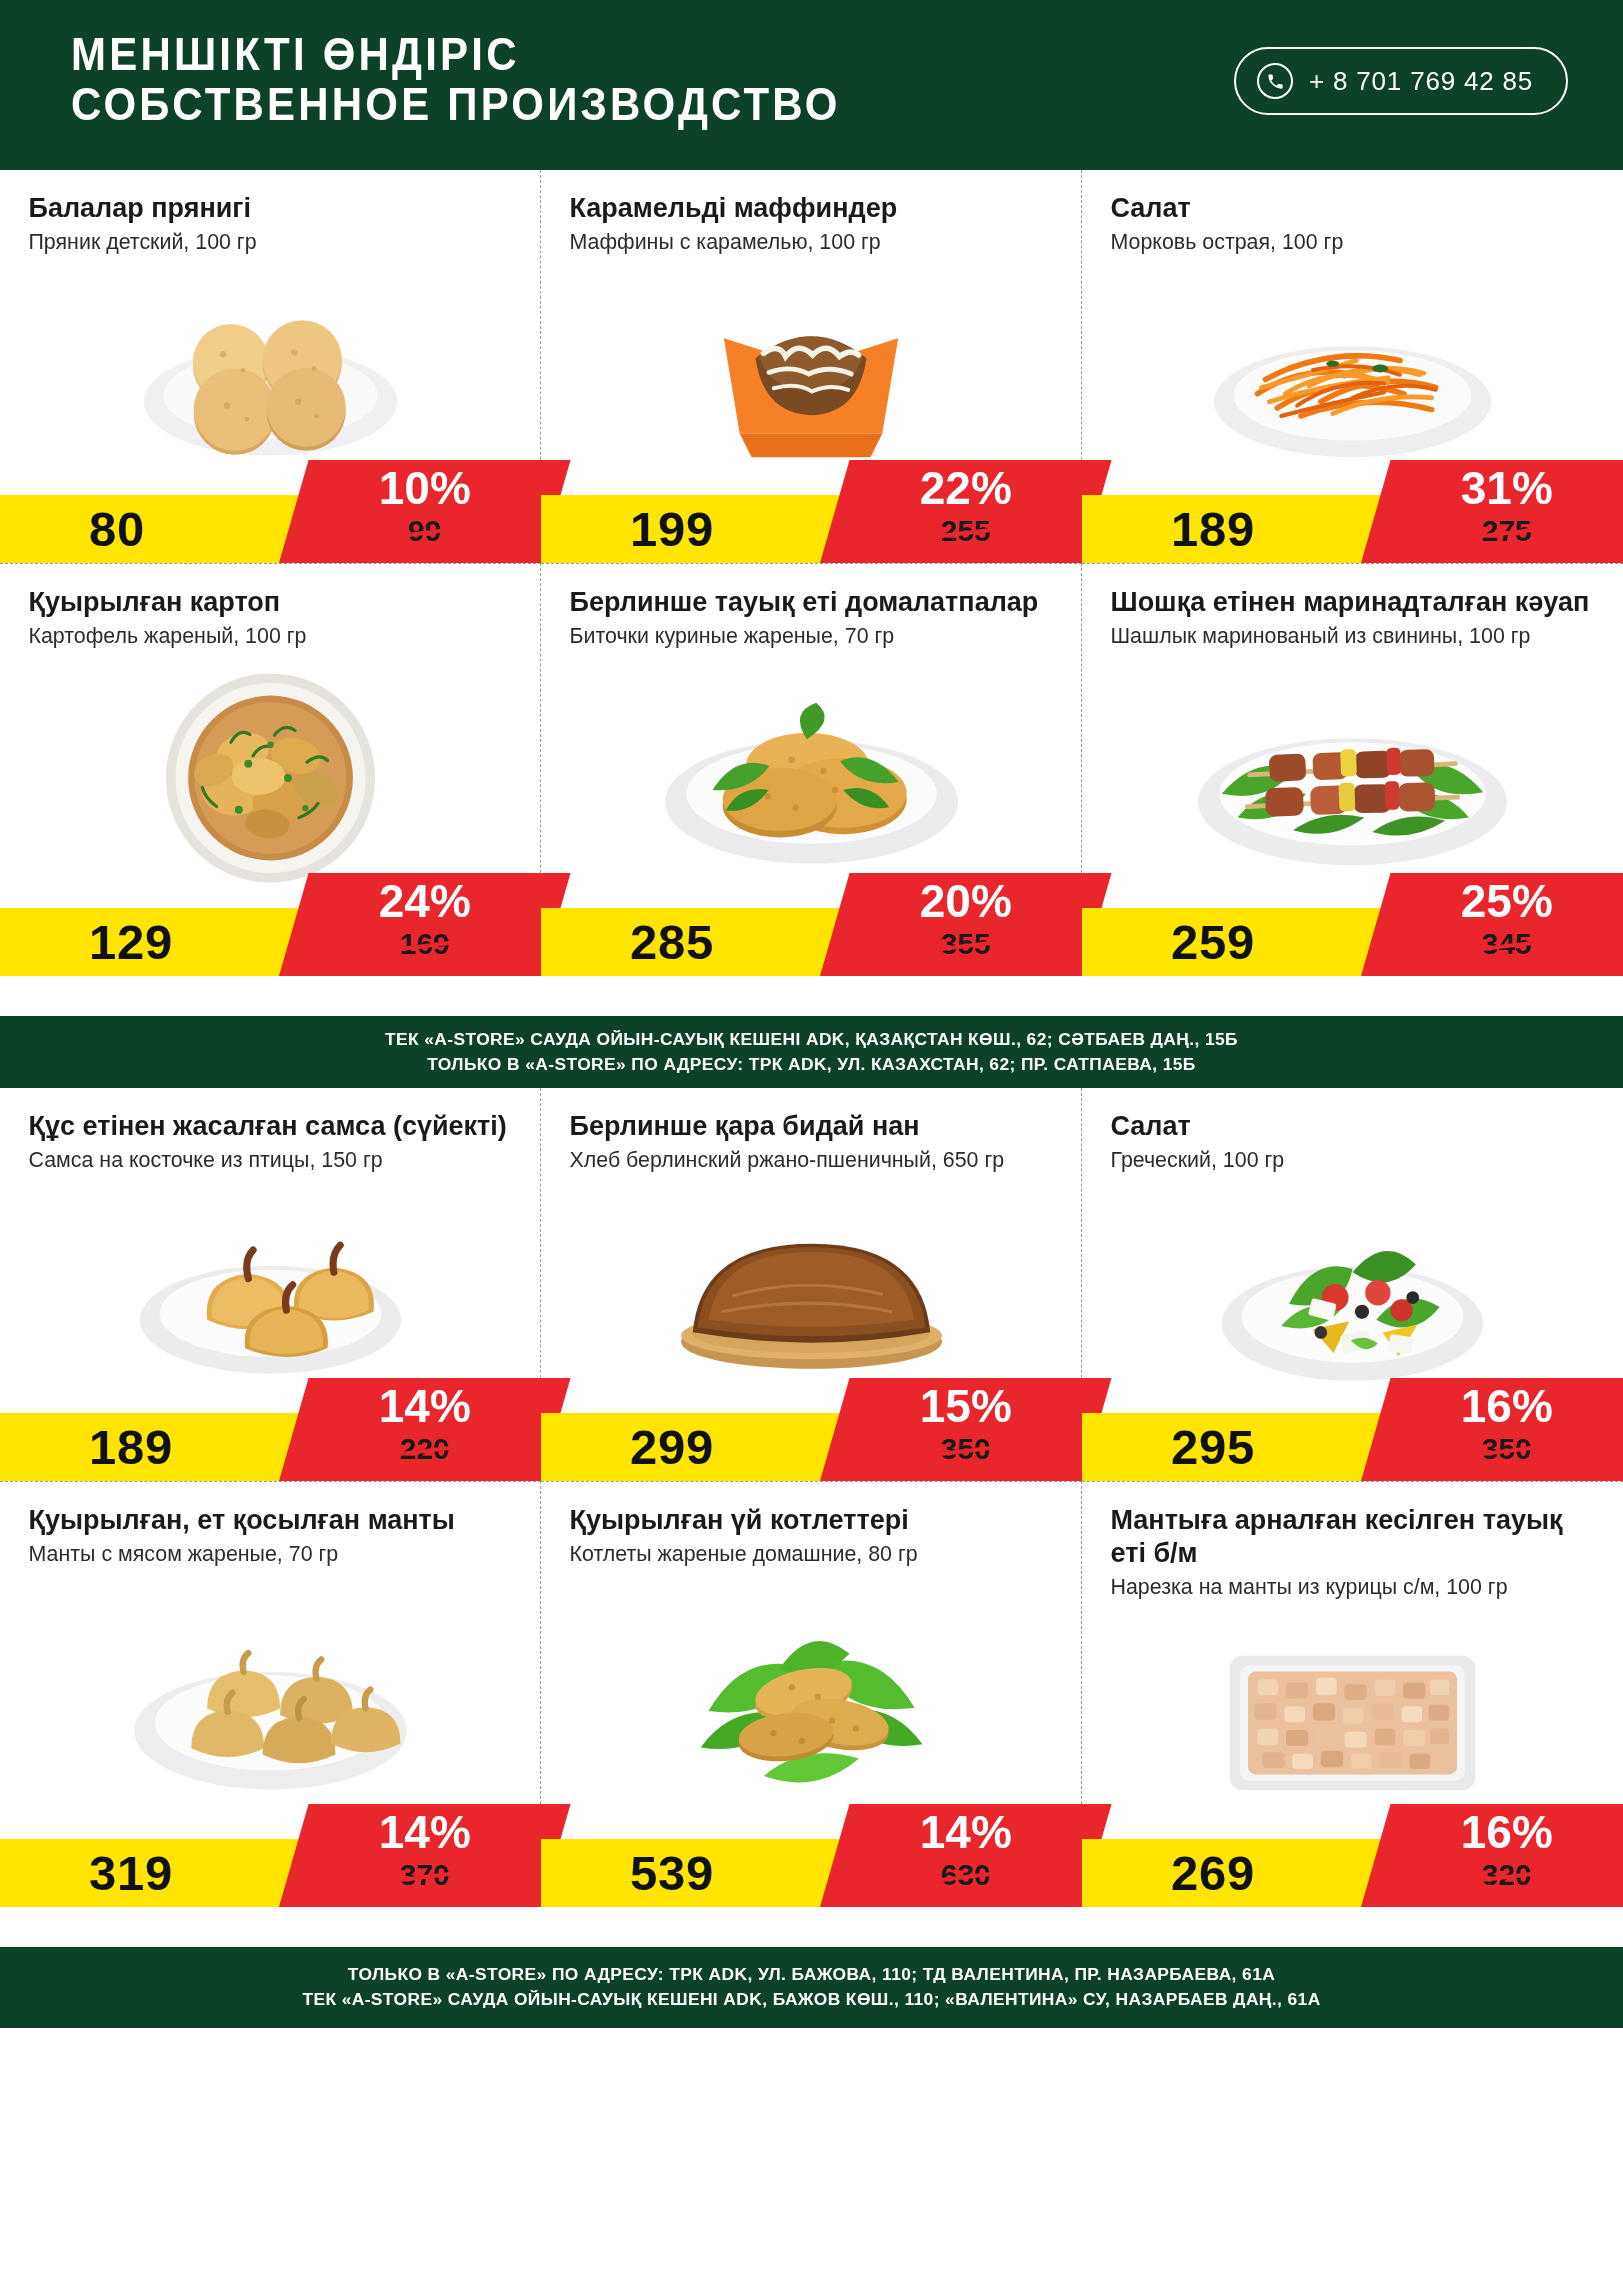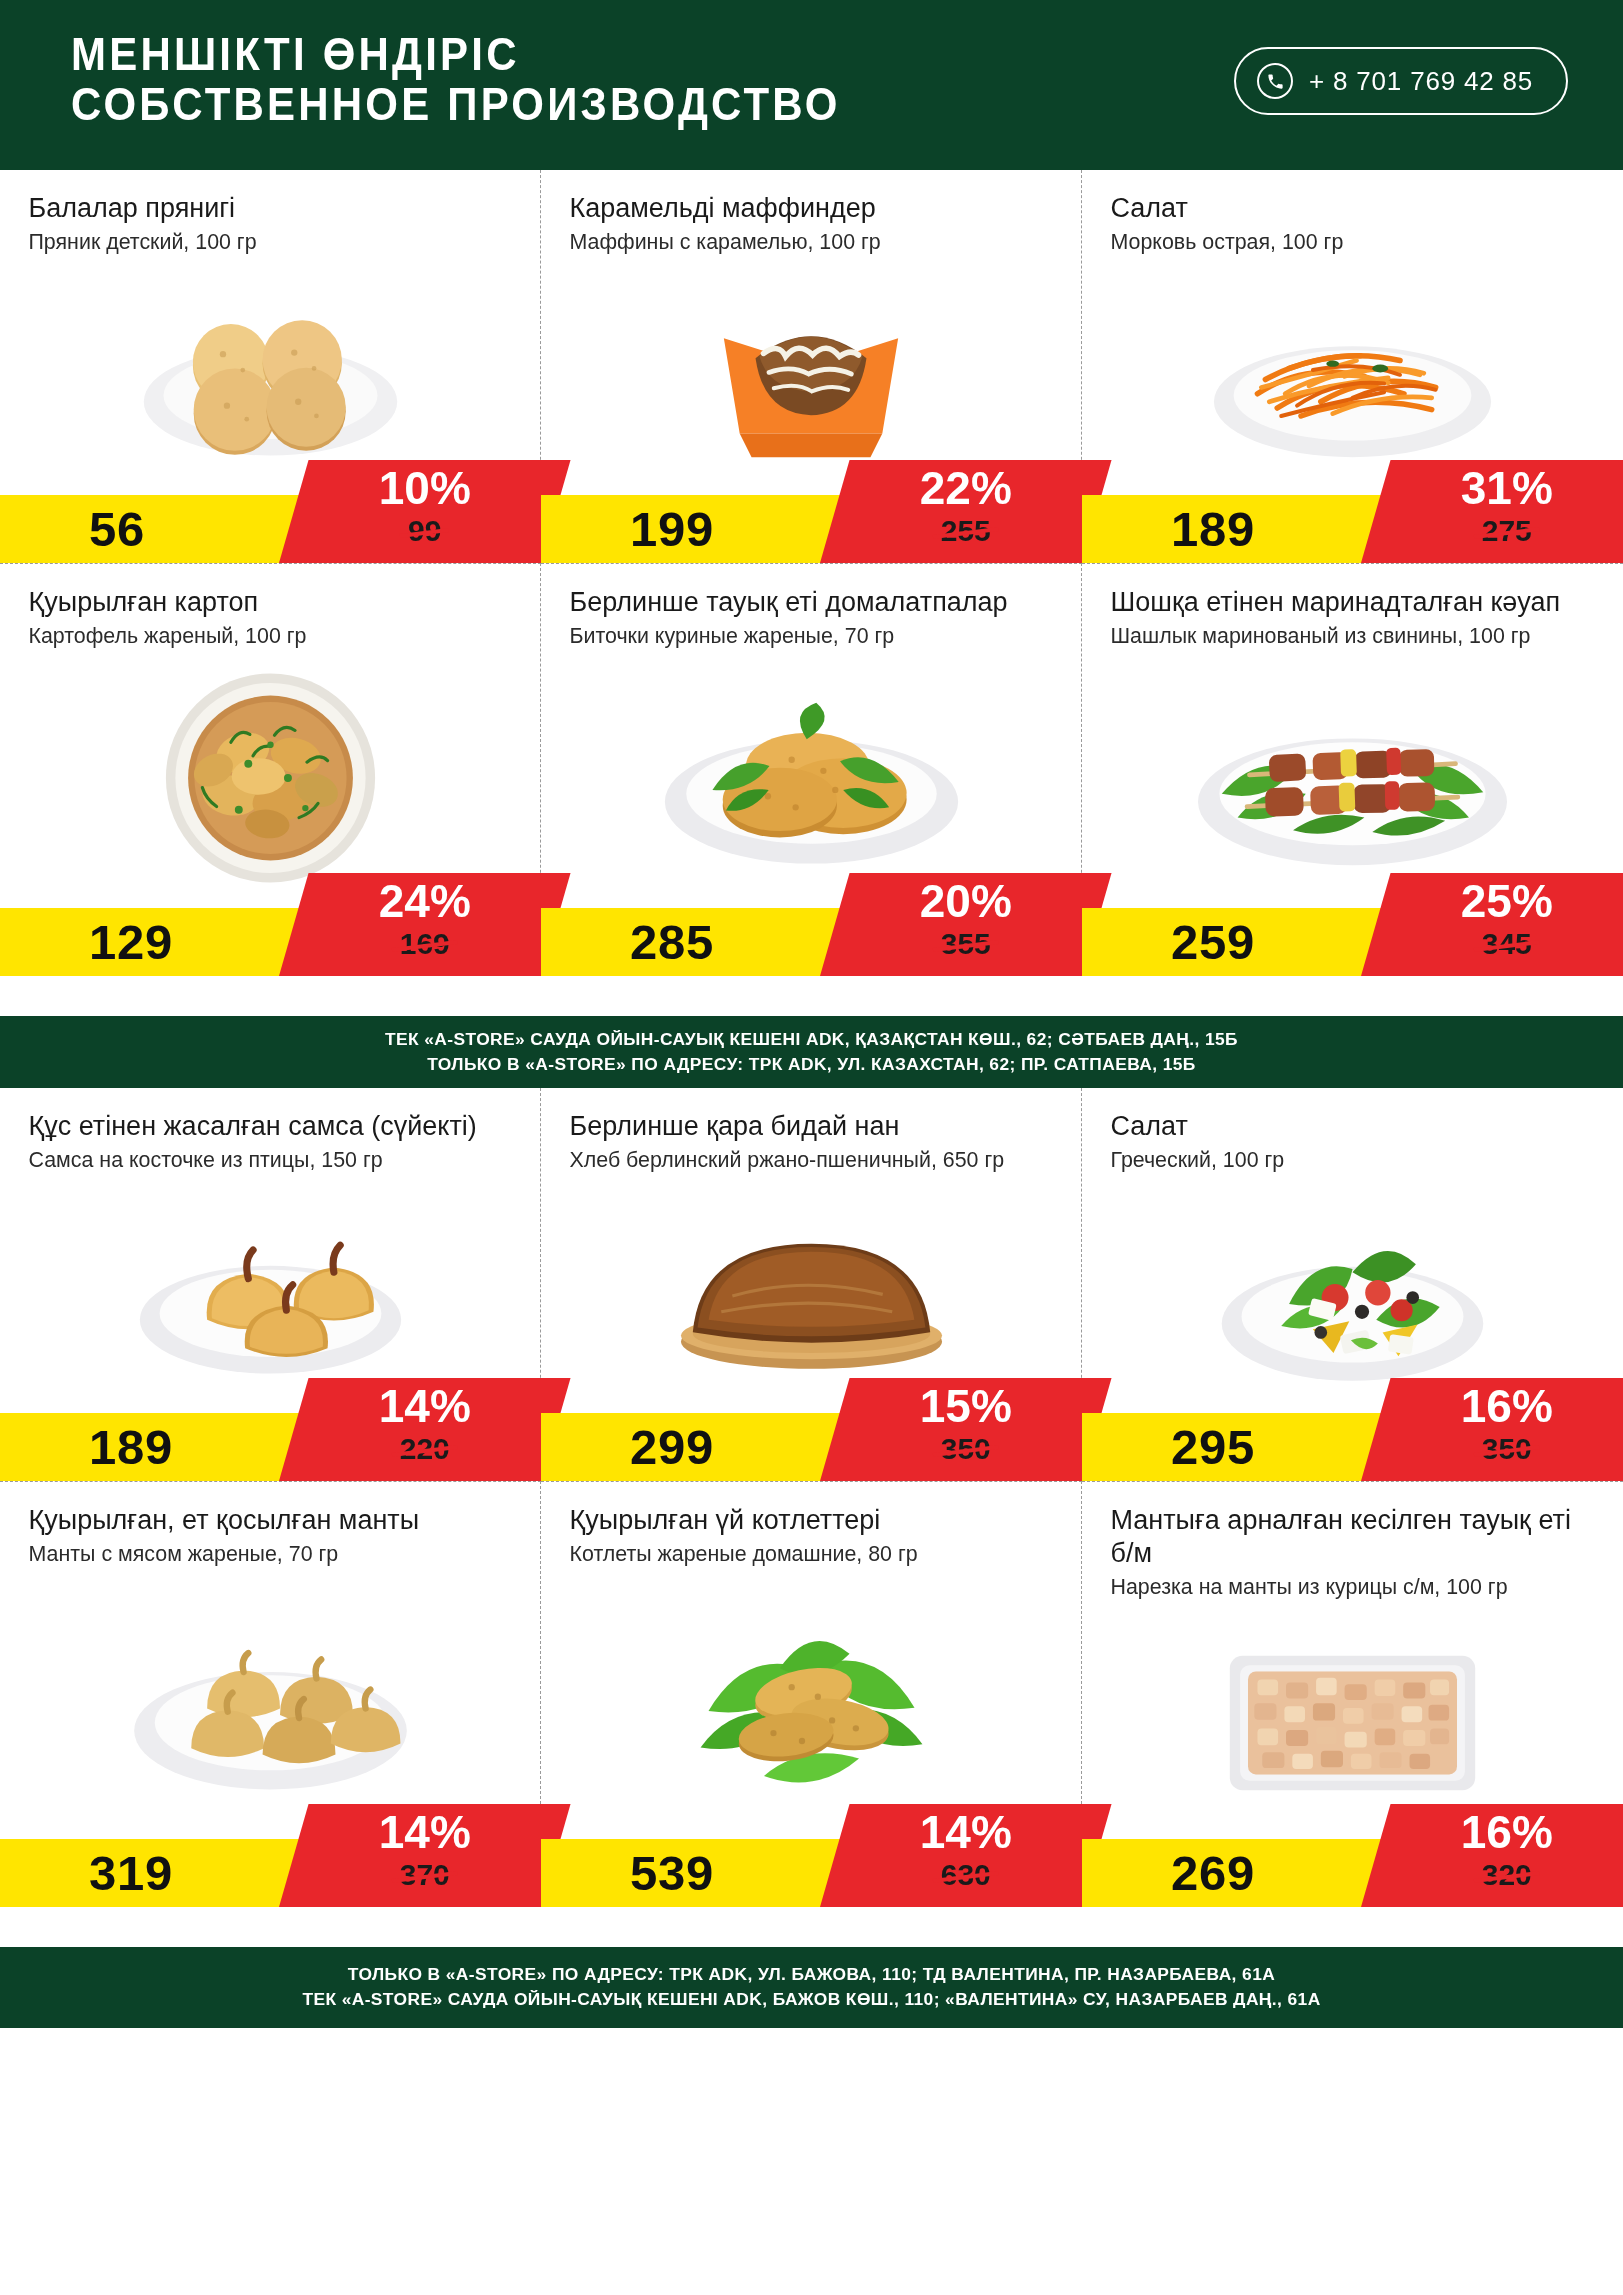--- a/index.html
+++ b/index.html
@@ -87,21 +87,21 @@
 
   .row-band {
     position: relative;
   }
   .row-band + .row-band .cell { border-top: 1.6px dashed #9a9a9a; }
 
   .title-kz {
     font-size: 27px;
     color: #1a1a1a;
     line-height: 1.22;
-    font-weight: 400;
+    font-weight: 700;
   }
   .title-ru {
     font-size: 21.4px;
     color: #2b2b2b;
     line-height: 1.3;
     margin-top: 4px;
     font-weight: 400;
   }
 
   .photo {
@@ -292,21 +292,21 @@
             <g fill="#2f6b22">
               <ellipse cx="250" cy="118" rx="10" ry="5"></ellipse>
                 <ellipse cx="190" cy="112" rx="8" ry="4"></ellipse>
             </g>
           </svg>
         </div>
       </div>
     </div>
     <div class="grid">
       <div class="pricebar">
-        <span class="price-new">56</span>
+        <span class="price-new">80</span>
         <div class="disc-tag">
           <div class="disc-inner">
             <span class="disc-pct">10%</span>
             <span class="price-old">99</span>
           </div>
         </div>
       </div>
       <div class="pricebar">
         <span class="price-new">199</span>
         <div class="disc-tag">

